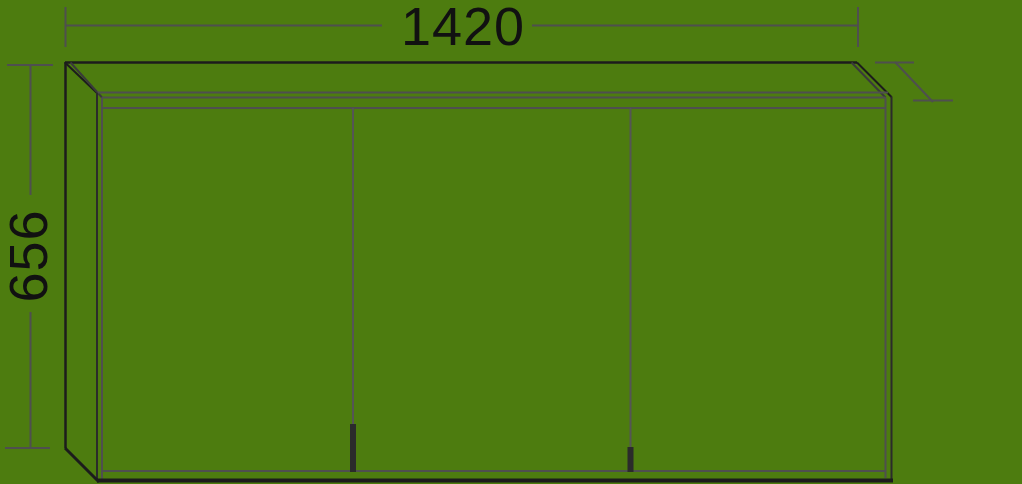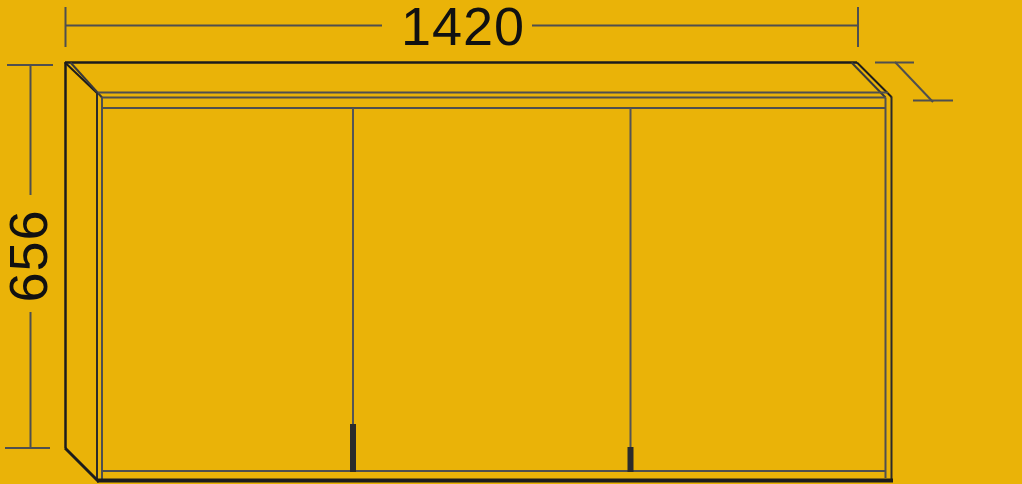--- a/index.html
+++ b/index.html
@@ -4,21 +4,21 @@
 <style>
   html, body {
     margin: 0;
     padding: 0;
     background: #ffffff;
   }
   .canvas {
     position: relative;
     width: 1022px;
     height: 484px;
-    background: #eab308;
+    background: #4d7c0f;
     overflow: hidden;
     font-family: "Liberation Sans", "DejaVu Sans", sans-serif;
   }
   .canvas svg {
     position: absolute;
     left: 0;
     top: 0;
   }
   .dim-label {
     position: absolute;

